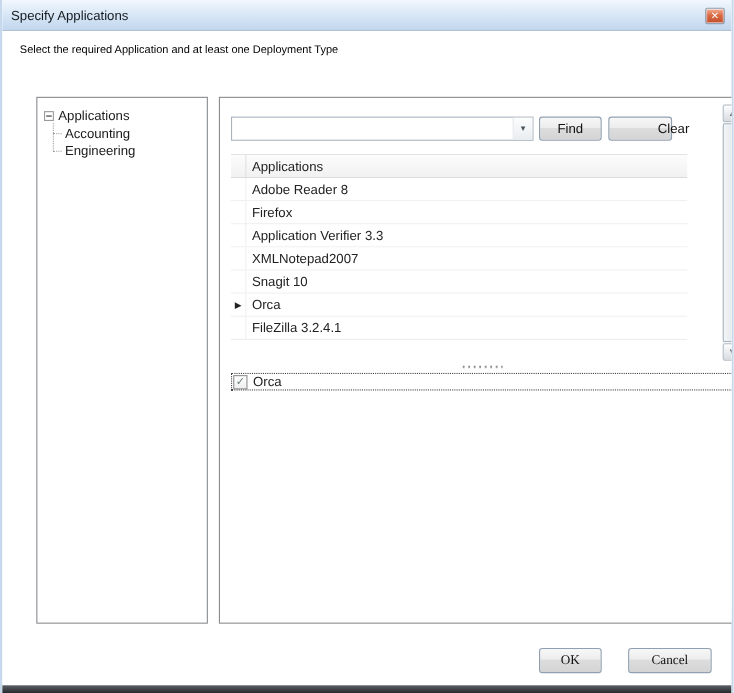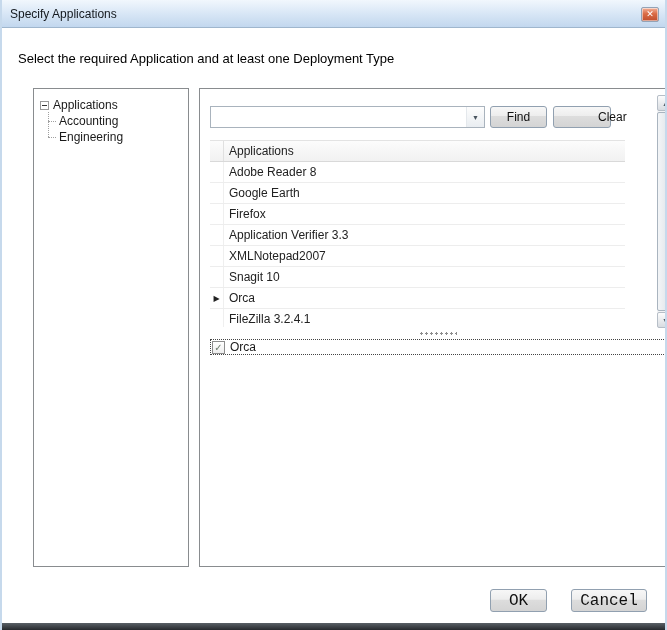--- a/index.html
+++ b/index.html
@@ -13,21 +13,21 @@
   .titlebar { position:absolute; left:0; top:0; right:0; height:28px;
               background:linear-gradient(#f1f7fd, #d6e5f5 55%, #c2d7ee);
               border-bottom:1px solid #9fb6cd; display:flex; align-items:center; }
   .title { padding-left:8px; font-size:12px; color:#14191e; }
   .close-btn { position:absolute; right:6px; top:7px; width:18px; height:15px;
                border:1px solid #93a3b6; border-radius:2px;
                background:linear-gradient(#f3b199, #da6b45 45%, #c04e2d);
                color:#fff; font-size:9px; line-height:13px; text-align:center;
                box-shadow:inset 0 0 0 1px rgba(255,255,255,.5); cursor:pointer; }
 
-  .instruction { position:absolute; left:16px; top:51px; font-size:13px; color:#000; }
+  .instruction { position:absolute; left:16px; top:40px; font-size:10px; color:#000; }
 
   
   .tree-panel { position:absolute; left:31px; top:88px; width:156px; height:479px;
                 background:#fff; border:1px solid #898c8f; padding:8px 4px 4px 6px; }
   .right-panel { position:absolute; left:197px; top:88px; width:478px; height:479px;
                  background:#fff; border:1px solid #898c8f; }
 
   
   .tree-root { display:flex; align-items:center; gap:4px; height:16px; cursor:default; }
   .expander { width:9px; height:9px; border:1px solid #9a9a9a; background:#fff; position:relative; flex:0 0 auto; }
@@ -90,21 +90,21 @@
               outline:1px dotted #444; outline-offset:-1px; cursor:default; }
   .checkbox { width:13px; height:13px; border:1px solid #8d8d8d; flex:0 0 auto;
               background:linear-gradient(#ffffff,#eeeeee); color:#6e7d6e;
               font-size:10px; line-height:11px; text-align:center; cursor:pointer; }
 
   
   .btn-ok { left:488px; top:589px; width:57px; height:23px; position:absolute; }
   .btn-cancel { left:569px; top:589px; width:76px; height:23px; position:absolute; }
   .btn-foot { border:1px solid #91a0b0; border-radius:3px;
               background:linear-gradient(#f7f7f7, #ededed 45%, #dddddd 46%, #d4d4d4);
-              font-family:Liberation Mono, monospace; font-size:16px; color:#111; cursor:pointer; }
+              font-family:Liberation Serif, serif; font-size:12px; color:#111; cursor:pointer; }
   .bottom-edge { position:absolute; left:0; right:0; bottom:0; height:7px;
                  background:linear-gradient(#5a6066, #26292d); }
 </style>
 </head>
 <body>
 
 <div class="window">
 
   <div class="titlebar">
     <span class="title">Specify Applications</span>
@@ -143,24 +143,20 @@
       <div class="grid-header">
         <div class="gutter"></div>
         <div class="hdr-label">Applications</div>
       </div>
       <div class="grid-row">
         <div class="gutter"></div>
         <div class="cell">Adobe Reader 8</div>
       </div>
       <div class="grid-row">
         <div class="gutter"></div>
-        <div class="cell">Google Earth</div>
-      </div>
-      <div class="grid-row">
-        <div class="gutter"></div>
         <div class="cell">Firefox</div>
       </div>
       <div class="grid-row">
         <div class="gutter"></div>
         <div class="cell">Application Verifier 3.3</div>
       </div>
       <div class="grid-row">
         <div class="gutter"></div>
         <div class="cell">XMLNotepad2007</div>
       </div>

